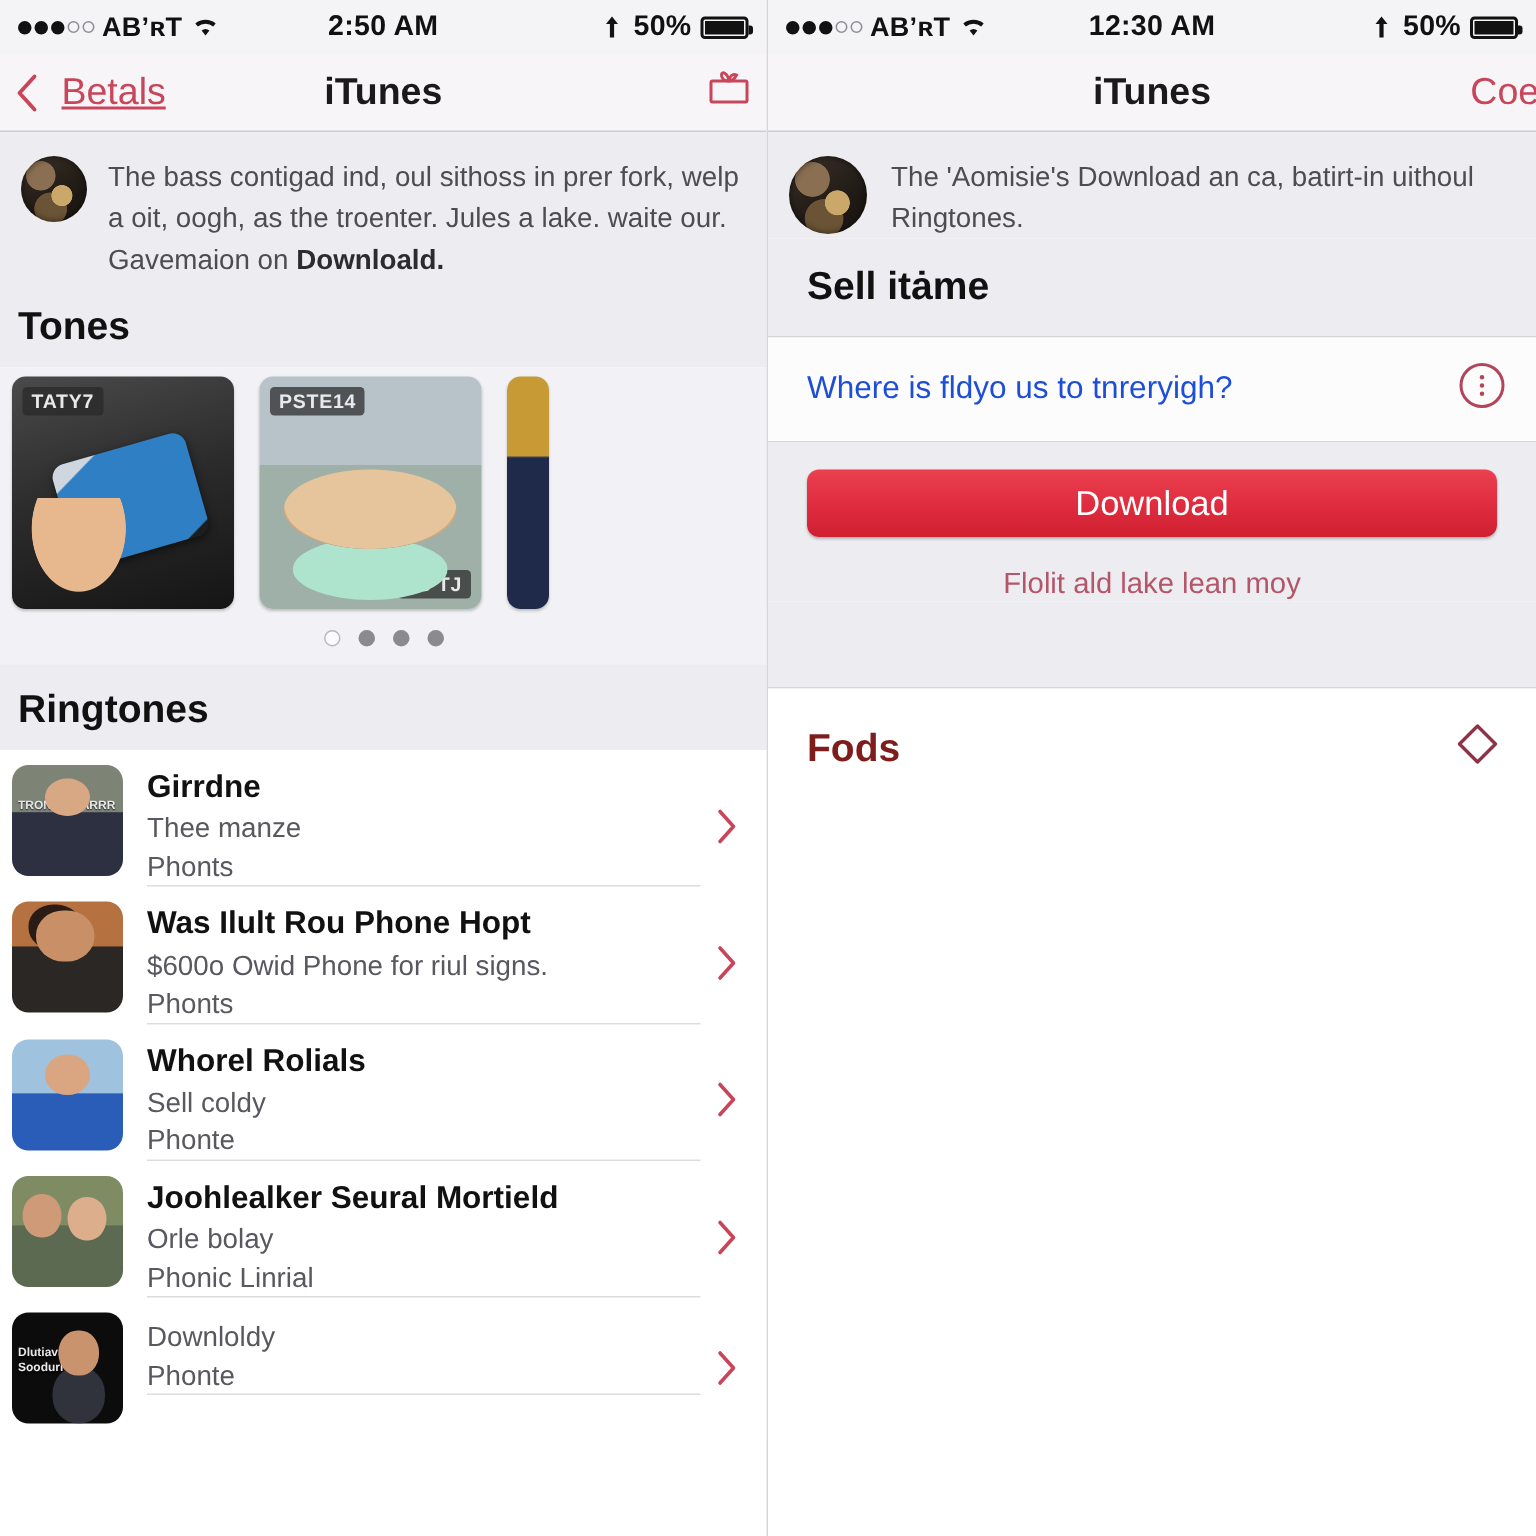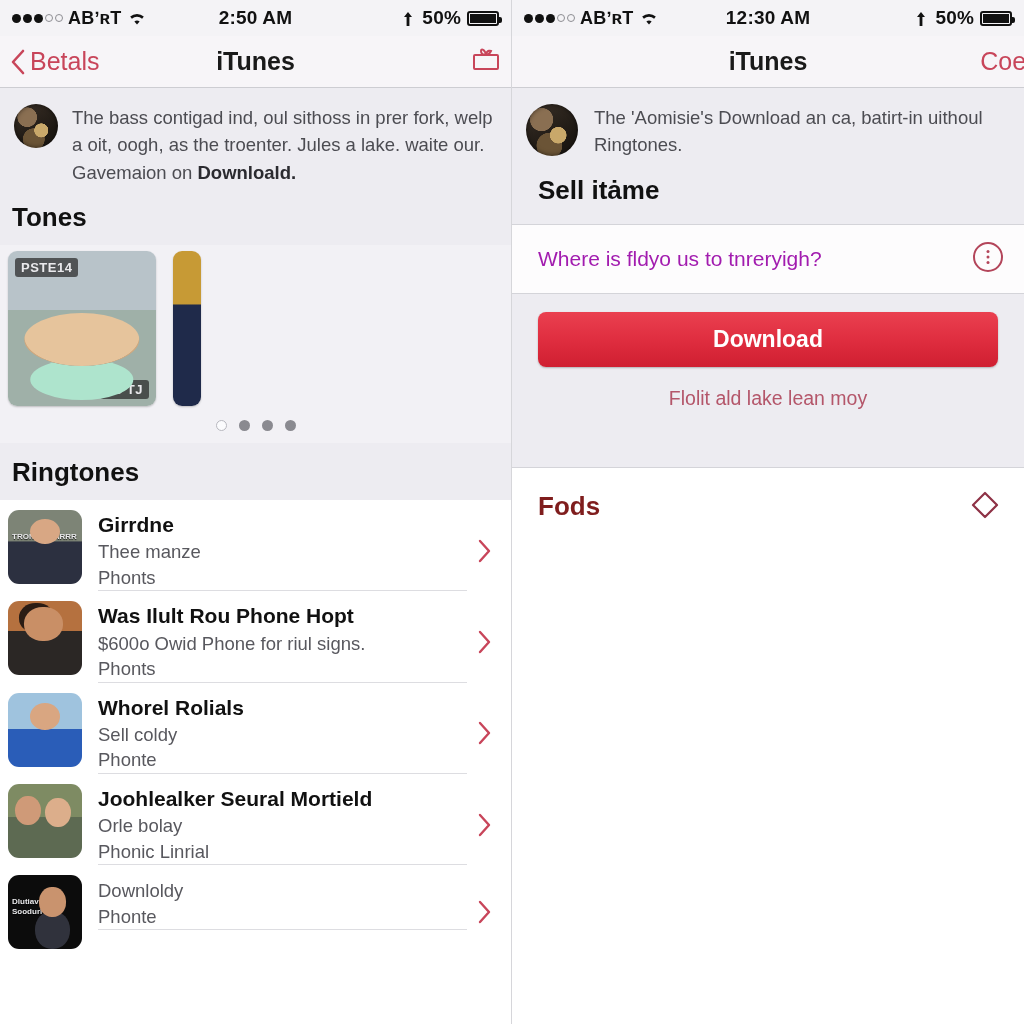--- a/index.html
+++ b/index.html
@@ -48,22 +48,22 @@
   .batt > i { position:absolute; left:1px; top:1px; bottom:1px; width:92%; background:#111; display:block; }
 
   
   .navbar {
     height: 52px; background: #f7f5f8;
     display: flex; align-items: center; position: relative;
     border-bottom: 1px solid #cdcdd2;
     padding: 0 10px;
   }
   .nav-back {
-    display:flex; align-items:center; gap:4px;
-    color:#c8455a; font-size:25px; cursor:pointer;
+    display:flex; align-items:center; gap:15px;
+    color:#c8455a; font-size:25px; cursor:pointer;text-decoration:underline;
   }
   .chev-back { display:inline-block; width:16px; height:26px; }
   .nav-title {
     position:absolute; left:0; right:0; text-align:center;
     font-size:25px; font-weight:bold; color:#1a1a1a;
     pointer-events:none;
   }
   .nav-right {
     margin-left:auto; color:#c8455a; font-size:25px; display:flex; align-items:center;
     z-index:2; white-space:nowrap;
@@ -196,26 +196,26 @@
   .r-promo .promo-avatar { width:52px; height:52px; flex:0 0 52px; }
   .r-head {
     background:#edecf1; padding:16px 0 18px 26px;
     font-size:26px; font-weight:bold; color:#111;
     border-bottom:1px solid #d4d4d9;
   }
   .q-row {
     background:#fdfcfd; display:flex; align-items:center;
     padding:16px 20px 16px 26px; border-bottom:1px solid #d4d4d9;
   }
-  .q-text { flex:1; font-size:21px; color:#a21caf; }
+  .q-text { flex:1; font-size:21px; color:#1d4ed8; }
   .dl-zone { background:#edecf1; padding:18px 26px 0 26px; }
   .dl-btn {
-    display:block; width:100%; height:55px; border:none; border-radius:8px;
+    display:block; width:100%; height:45px; border:none; border-radius:8px;
     background:linear-gradient(180deg,#ea4050 0%, #df2d3f 52%, #cf1f31 100%);
-    color:#fff; font-size:23px; font-weight:bold;
+    color:#fff; font-size:23px; font-weight:normal;
     font-family:"Liberation Sans", sans-serif;
     box-shadow:0 1px 2px rgba(0,0,0,.25); cursor:pointer;
   }
   .dl-note {
     text-align:center; color:#b4566a; font-size:19.5px; padding:20px 0 0 0; cursor:pointer;
   }
   .dl-spacer { background:#edecf1; height:58px; border-bottom:1px solid #d4d4d9; }
   .fods-row {
     background:#fff; display:flex; align-items:center;
     padding:22px 24px 22px 26px;
@@ -284,20 +284,23 @@
       <div class="promo-avatar"></div>
       <div class="promo-text">
         <span>The bass contigad ind, oul sithoss in prer fork, welp a oit, oogh, as the troenter. Jules a lake. waite our. Gavemaion on </span><b>Downloald.</b>
       </div>
     </div>
 
     <div class="section-head tight">Tones</div>
 
     <div class="carousel-wrap">
       <div class="carousel">
+        <div class="card c2">
+          <span class="badge tl">TATY7</span>
+        </div>
         <div class="card c3">
           <span class="badge tl">PSTE14</span>
           <span class="badge br">8S TJ</span>
         </div>
         <div class="card c4"></div>
       </div>
       <div class="pager">
         <span class="pg on"></span>
         <span class="pg"></span>
         <span class="pg"></span>

